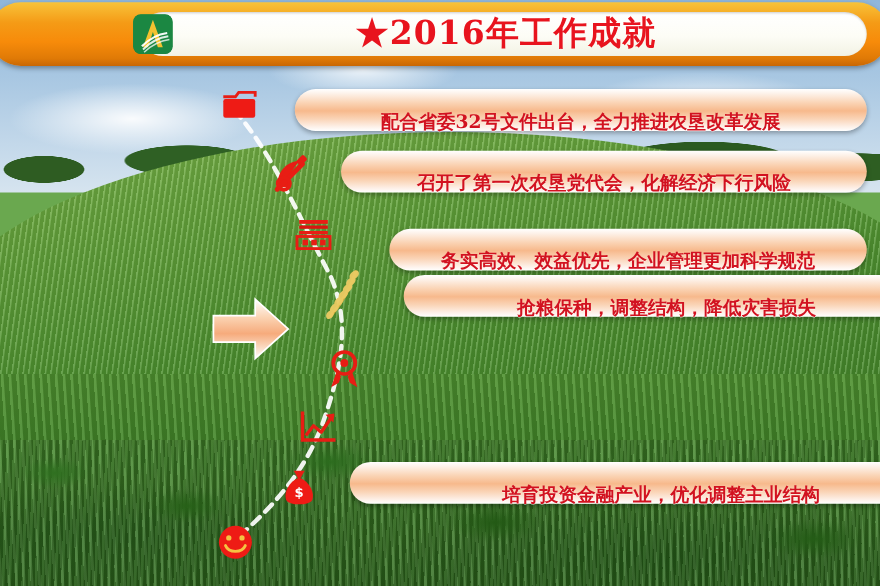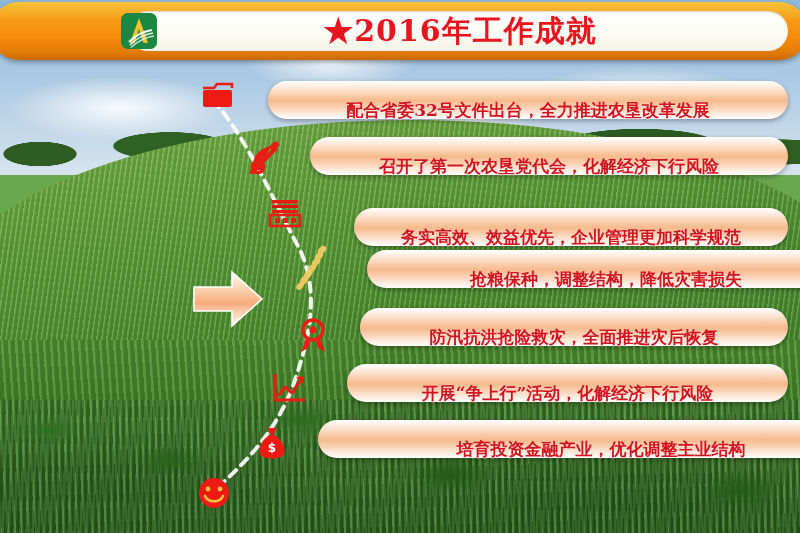--- a/index.html
+++ b/index.html
@@ -307,23 +307,17 @@
   </div>
   <div class="bar" style="left:310px; top:137px; width:478px;">
     <span class="bar-label">召开了第一次农垦党代会，化解经济下行风险</span>
   </div>
   <div class="bar" style="left:354px; top:208px; width:434px;">
     <span class="bar-label">务实高效、效益优先，企业管理更加科学规范</span>
   </div>
   <div class="bar" style="left:367px; top:250px; width:478px;">
     <span class="bar-label">抢粮保种，调整结构，降低灾害损失</span>
   </div>
-  <div class="bar" style="left:360px; top:308px; width:428px;">
-    <span class="bar-label">防汛抗洪抢险救灾，全面推进灾后恢复</span>
-  </div>
-  <div class="bar" style="left:347px; top:364px; width:441px;">
-    <span class="bar-label">开展“争上行”活动，化解经济下行风险</span>
-  </div>
   <div class="bar" style="left:318px; top:420px; width:566px;">
     <span class="bar-label">培育投资金融产业，优化调整主业结构</span>
   </div>
 
 </div>
 
 </body></html>

